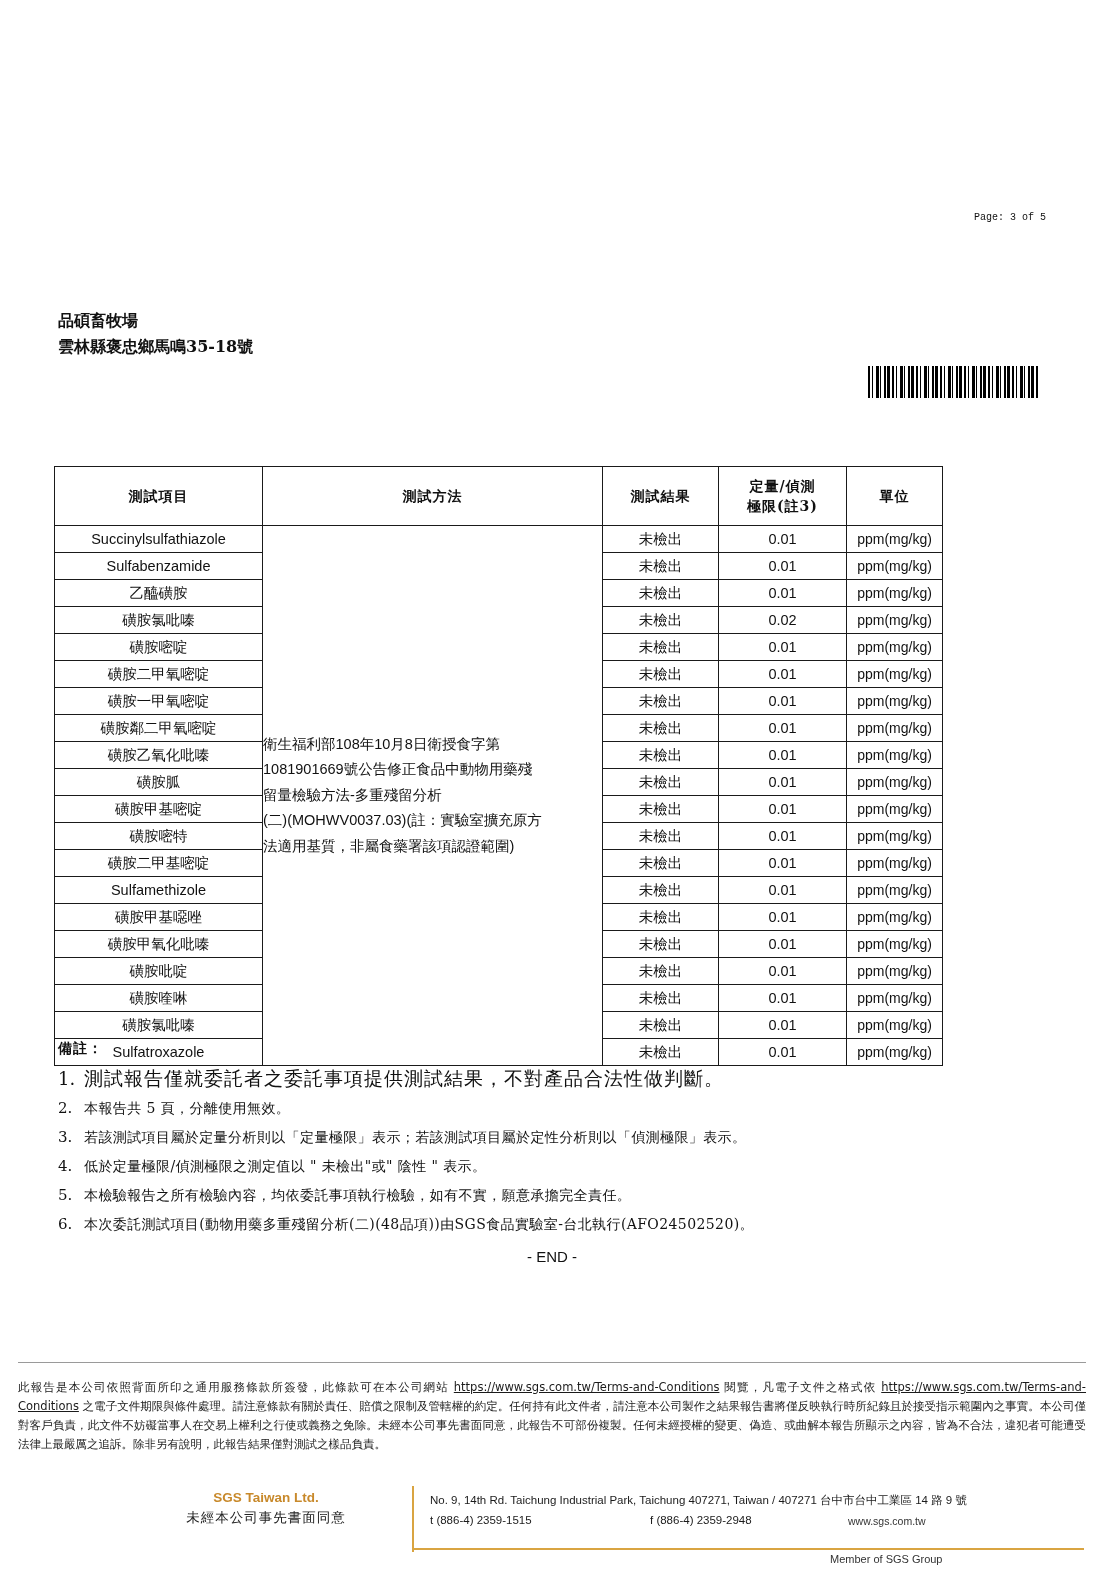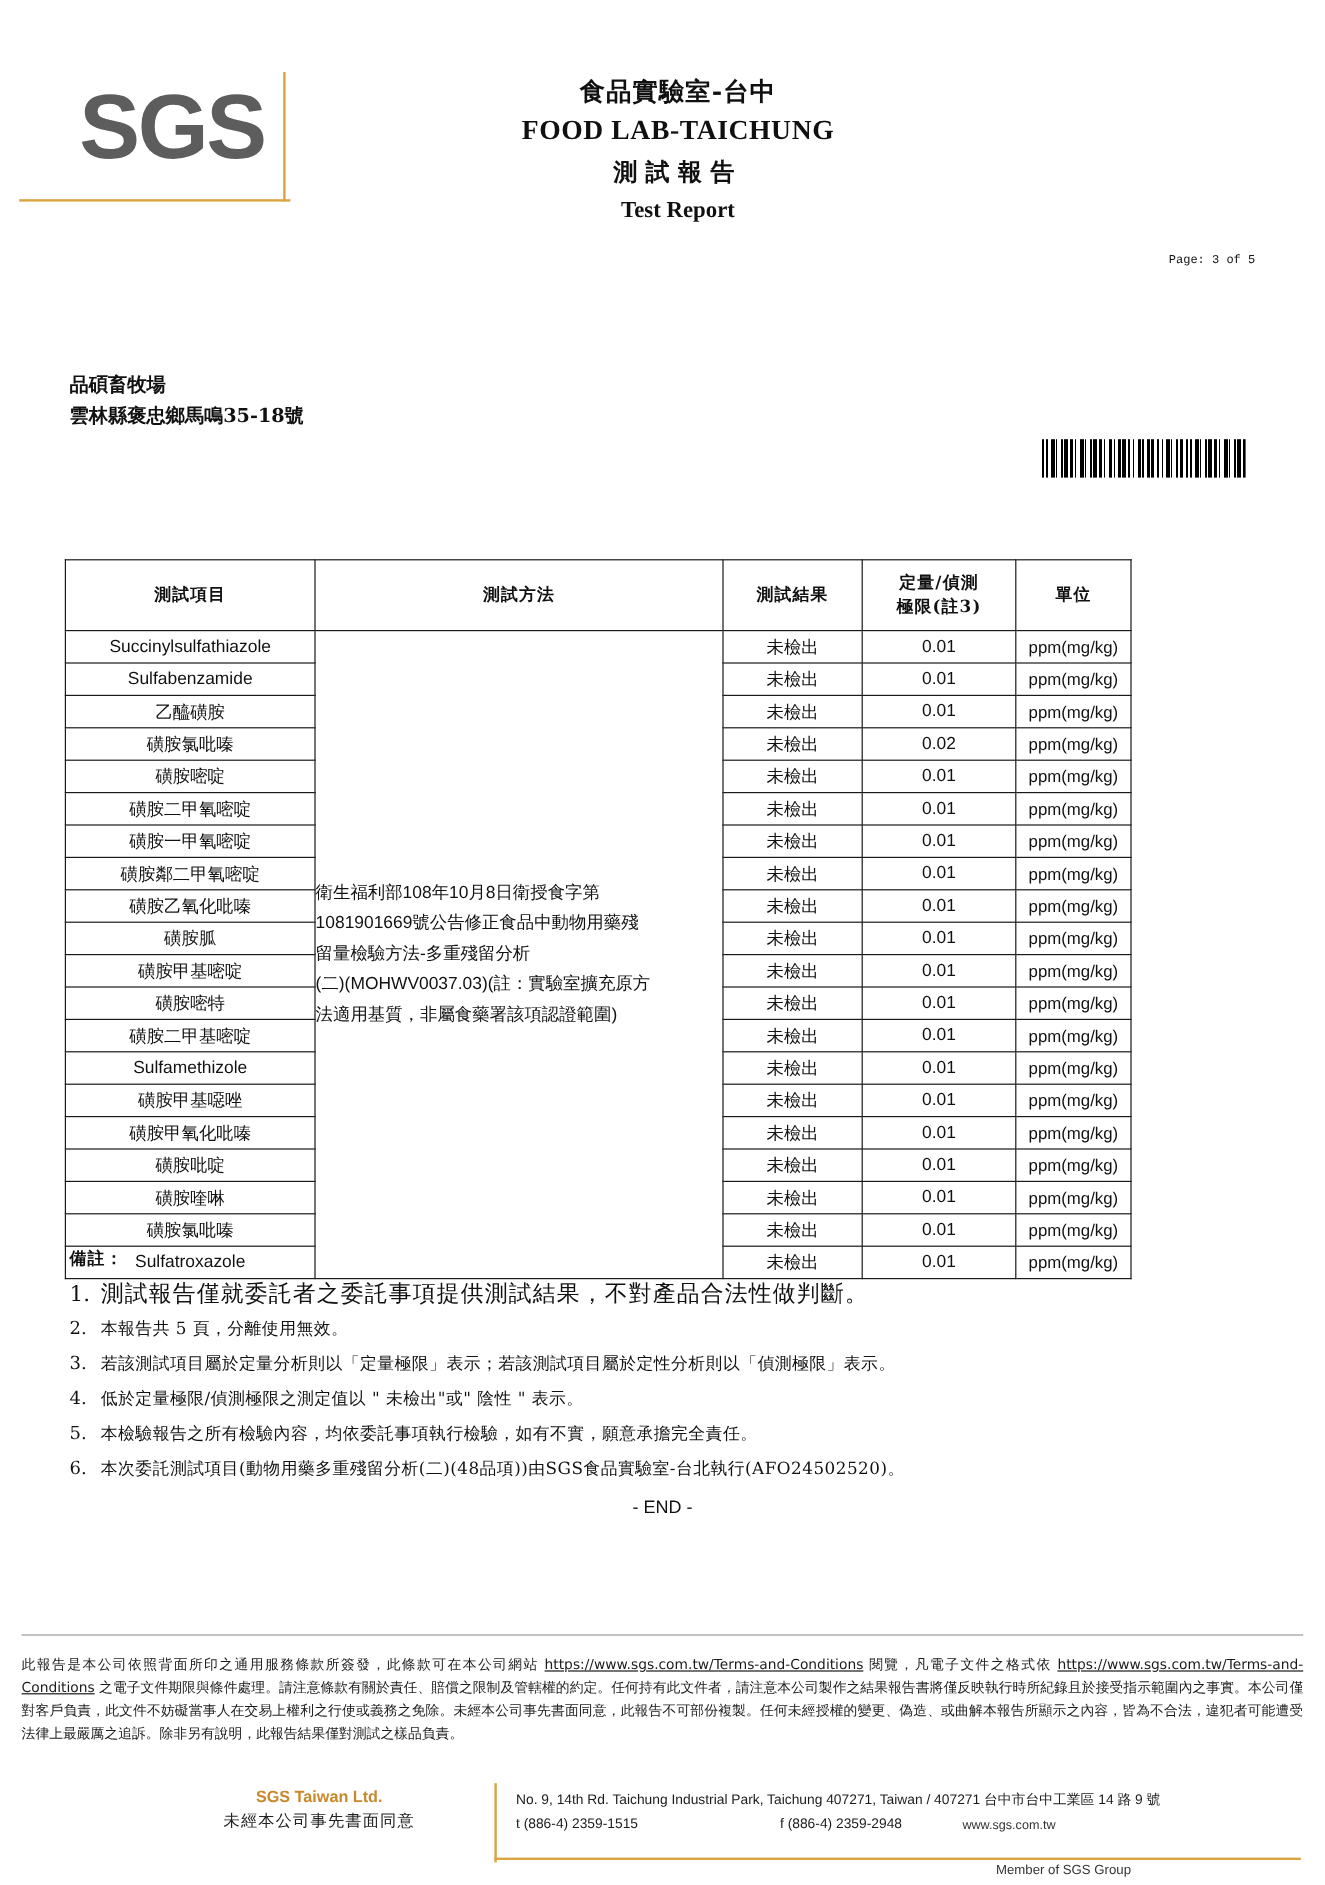--- a/index.html
+++ b/index.html
@@ -335,55 +335,41 @@
     font-size: 11.5px;
     line-height: 20px;
     color: #1b1b1b;
   }
   .footer-tel {
     display: inline-block;
     width: 220px;
   }
   .footer-web {
     position: absolute;
-    left: 954px;
+    left: 1000px;
     top: 25px;
     font-family: "Liberation Sans", sans-serif;
     font-size: 10.5px;
     color: #333;
     transform: translateX(-170px);
   }
   .footer-member {
     position: absolute;
     left: 830px;
     top: 1553px;
     font-family: "Liberation Sans", sans-serif;
     font-size: 11px;
     color: #333;
   }
 </style>
 </head>
 <body>
 
 <div class="page">
 
-  <div class="header">
-    <div class="logo-wrap">
-      <div class="logo-text">SGS</div>
-      <div class="logo-vline"></div>
-      <div class="logo-hline"></div>
-    </div>
-
-    <div class="title-block">
-      <div class="title-cn1">食品實驗室-台中</div>
-      <div class="title-en1">FOOD LAB-TAICHUNG</div>
-      <div class="title-cn2">測試報告</div>
-      <div class="title-en2">Test Report</div>
-    </div>
-  </div>
 
   <div class="page-num">Page: 3 of 5</div>
 
   <div class="client-block">
     <div>品碩畜牧場</div>
     <div>雲林縣褒忠鄉馬鳴35-18號</div>
   </div>
 
 
   <div class="barcode"></div>

